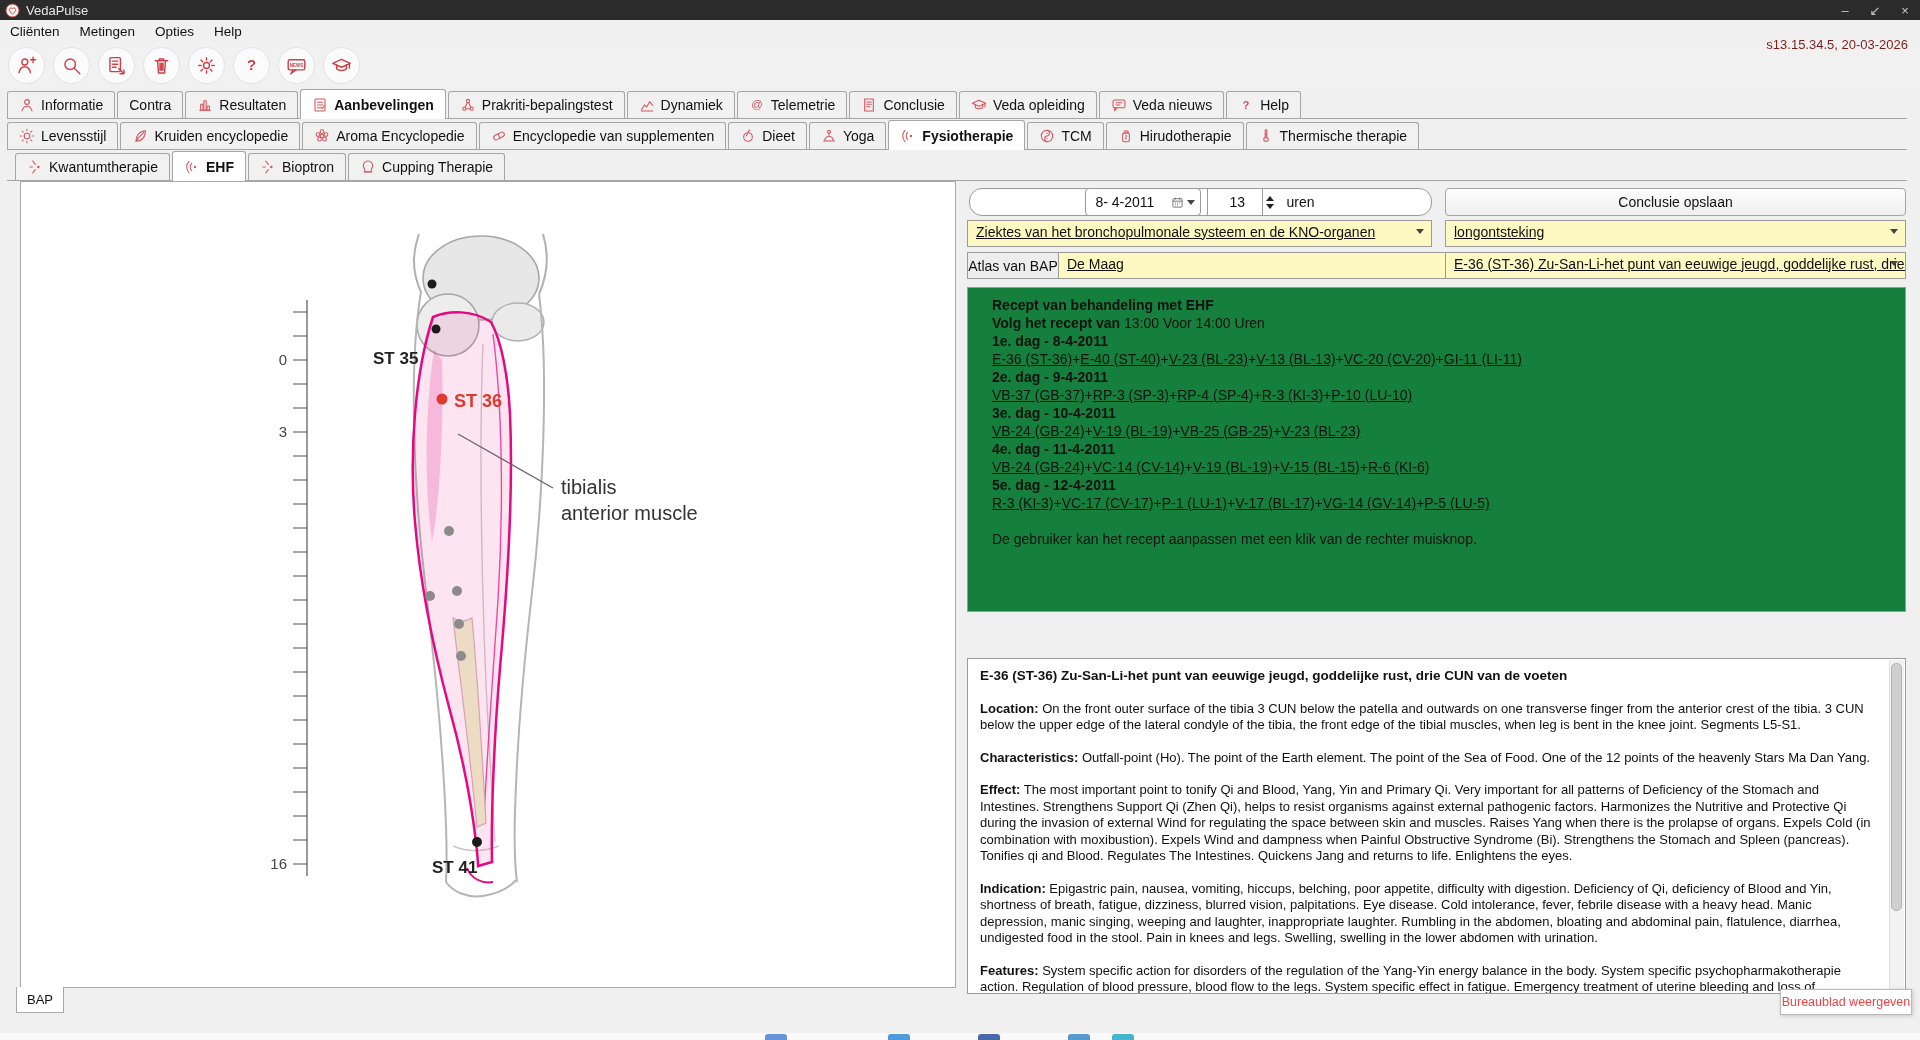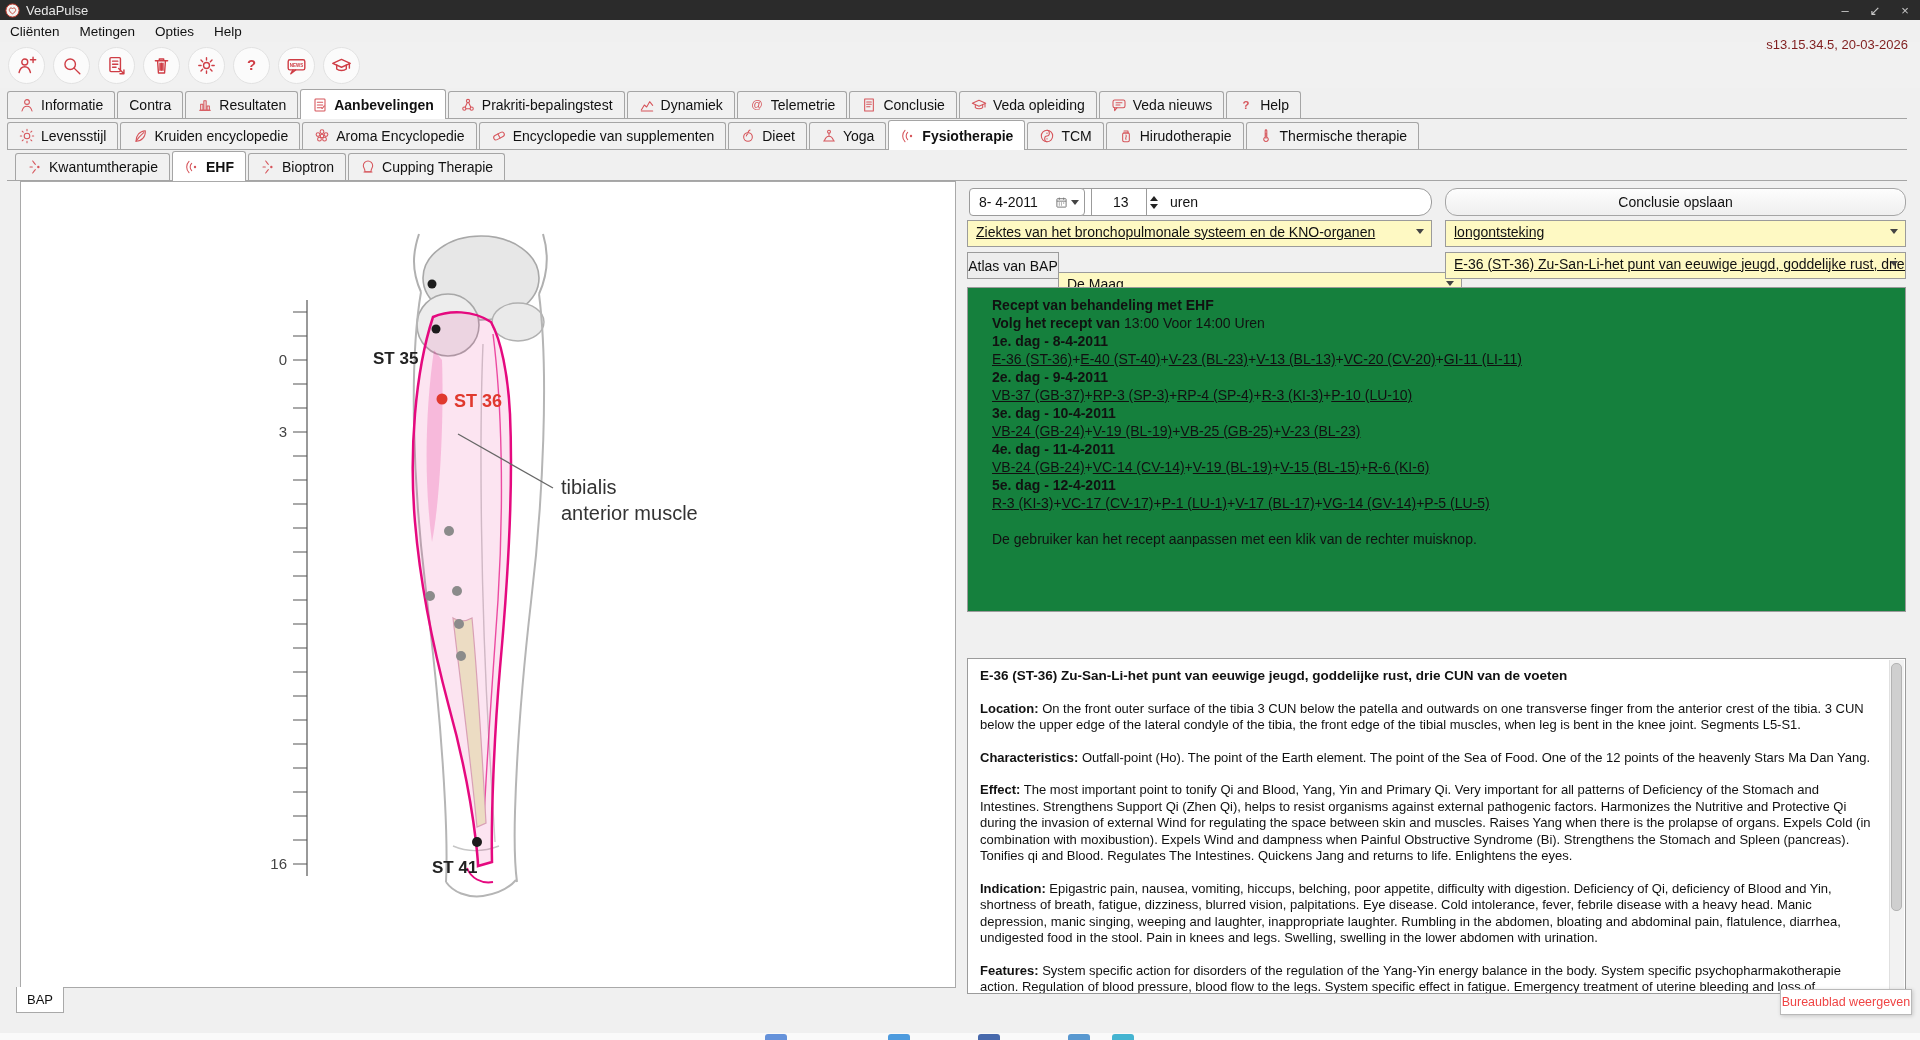--- a/index.html
+++ b/index.html
@@ -41,47 +41,47 @@
 
   
   .left-panel{position:absolute;left:20px;top:181px;width:936px;height:807px;background:#fff;
               border:1px solid #a9a9a9;box-sizing:border-box;}
   .bap-tab{position:absolute;left:16px;top:987px;width:48px;height:26px;background:#fff;
            border:1px solid #a9a9a9;border-top:none;display:flex;align-items:center;
            justify-content:center;font-size:13px;box-sizing:border-box;}
 
   
   .date-group{position:absolute;left:969px;top:188px;width:463px;height:28px;border:1px solid #9b9b9b;
-              border-radius:13px;background:#fff;display:flex;align-items:center;box-sizing:border-box;}
+              border-radius:13px;background:#fff;display:flex;align-items:center;box-sizing:border-box;justify-content:center;}
   .date-box{width:116px;height:28px;margin:-1px 0 -1px -1px;border:1px solid #9b9b9b;border-radius:4px;
             background:#fff;display:flex;align-items:center;padding:0 5px 0 9px;box-sizing:border-box;gap:3px;}
   .date-box .dtxt{flex:1;}
   .cal-icon{width:13px;height:13px;color:#777;display:inline-flex;}
   .cal-icon svg{width:13px;height:13px;}
   .caret{width:0;height:0;border-left:4px solid transparent;border-right:4px solid transparent;
          border-top:5px solid #444;display:inline-block;}
   .hour-box{width:56px;height:28px;margin:-1px 0;margin-left:6px;border:1px solid #9b9b9b;background:#fff;
             display:flex;align-items:center;padding:0 21px;box-sizing:border-box;}
   .spinner{display:flex;flex-direction:column;gap:3px;margin-left:3px;}
   .tri-up{width:0;height:0;border-left:4px solid transparent;border-right:4px solid transparent;
           border-bottom:5px solid #222;}
   .tri-dn{width:0;height:0;border-left:4px solid transparent;border-right:4px solid transparent;
           border-top:5px solid #222;}
   .unit-label{margin-left:12px;}
   .save-btn{position:absolute;left:1445px;top:188px;width:461px;height:28px;border:1px solid #a5a5a5;
-            border-radius:12px;background:linear-gradient(#fdfdfd,#efefef);display:flex;align-items:center;
+            border-radius:4px;background:linear-gradient(#fdfdfd,#efefef);display:flex;align-items:center;
             justify-content:center;box-sizing:border-box;}
   .sel{position:absolute;height:27px;background:#fef9c3;border:1px solid #9b9b9b;display:flex;
        align-items:center;padding:0 22px 4px 8px;white-space:nowrap;overflow:hidden;box-sizing:border-box;text-decoration:underline;}
   .sel .caret{position:absolute;right:7px;}
   .sel-disease-group{left:967px;top:220px;width:465px;}
   .sel-disease{left:1445px;top:220px;width:461px;}
   .atlas-label{position:absolute;left:967px;top:252px;width:92px;height:27px;background:#ededed;
                border:1px solid #9b9b9b;display:flex;align-items:center;justify-content:center;box-sizing:border-box;}
-  .sel-atlas{left:1058px;top:252px;width:404px;margin-top:20px;}
+  .sel-atlas{left:1058px;top:252px;width:404px;}
   .sel-point{left:1445px;top:252px;width:461px;}
 
   
   .recipe-box{position:absolute;left:967px;top:287px;width:939px;height:325px;background:#15803d;
               border:1px solid #9b9b9b;box-sizing:border-box;padding:8px 24px;line-height:18px;overflow:hidden;}
   .recipe-box p{margin:0;}
   .b{font-weight:bold;}
   .pt-link{text-decoration:underline;color:#111;}
   .recipe-note{margin-top:18px !important;}
 

